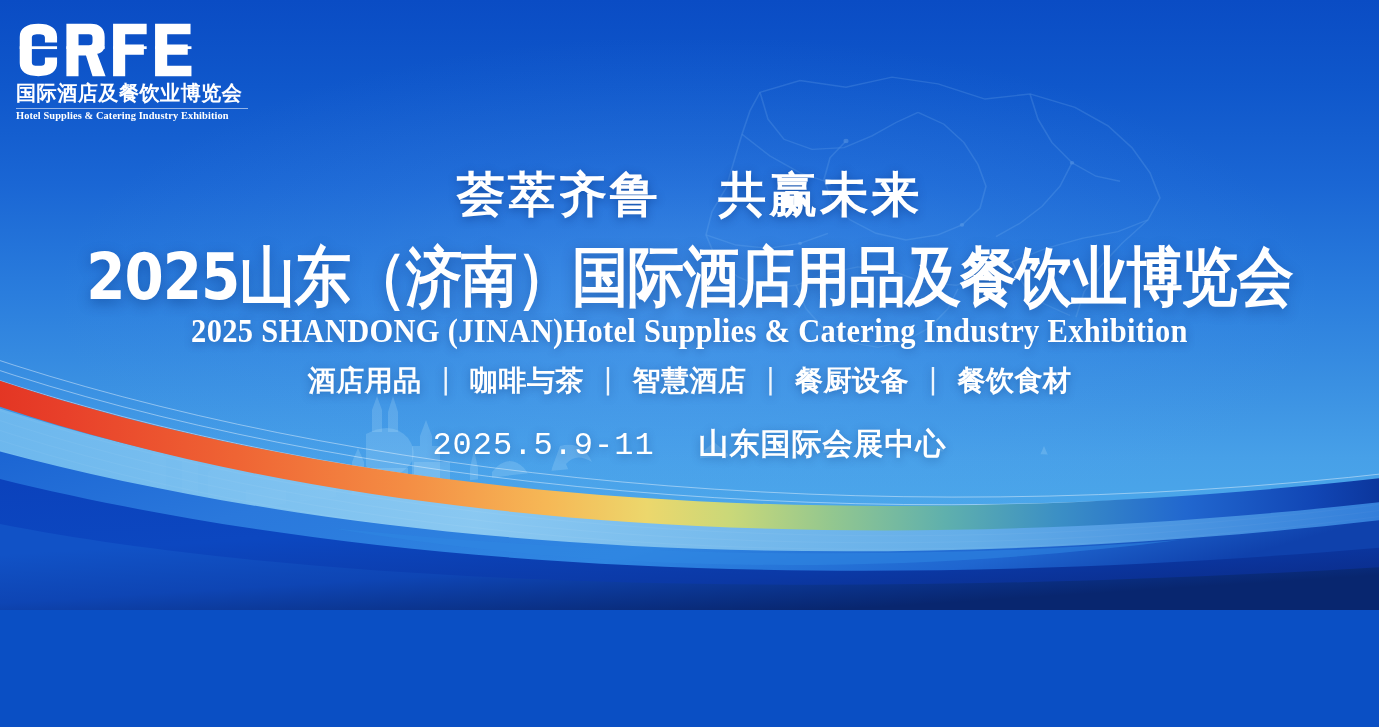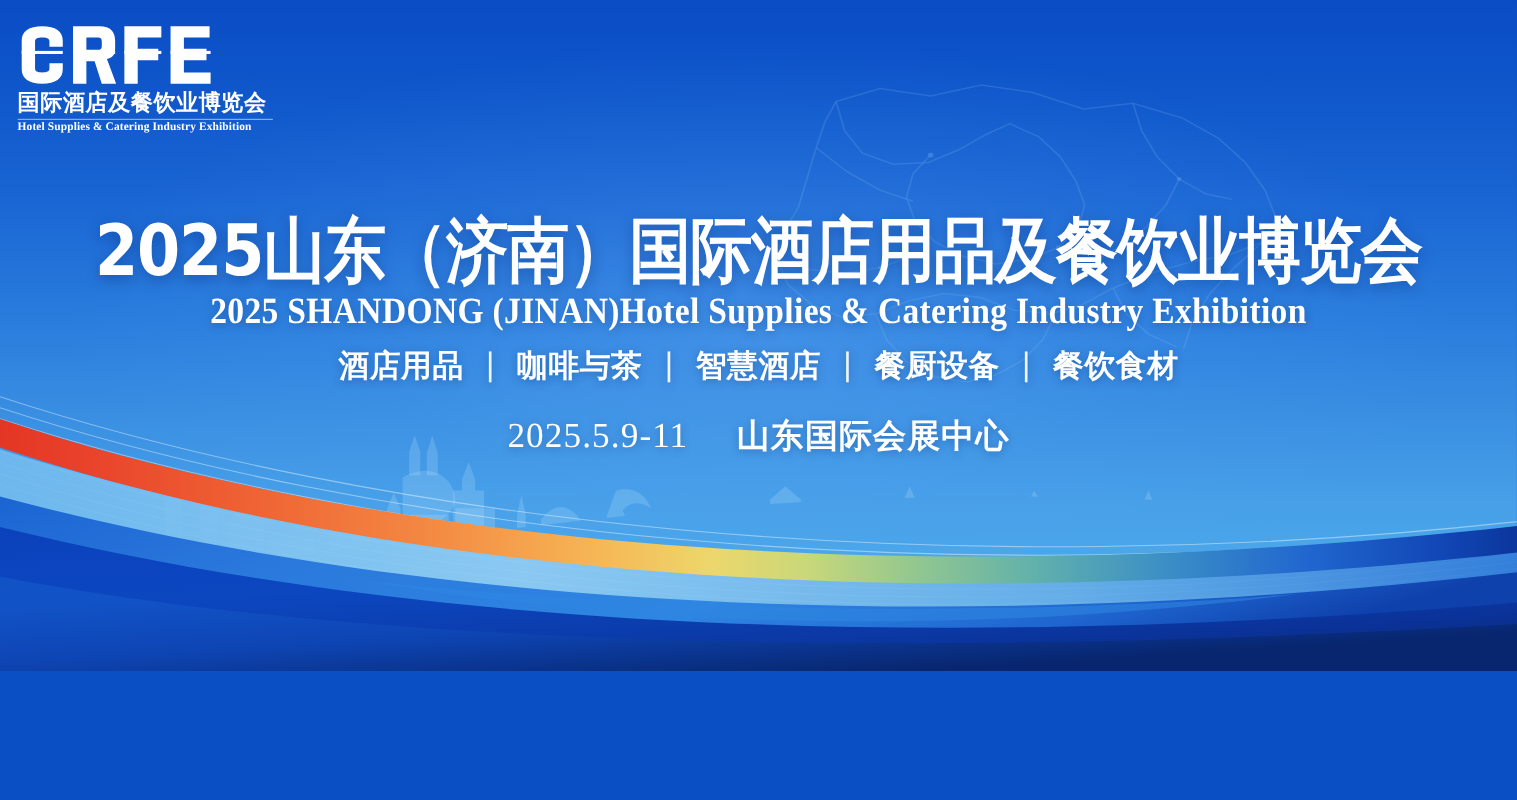--- a/index.html
+++ b/index.html
@@ -165,21 +165,21 @@
     margin-top: 32px;
     color: #ffffff;
     font-family: "Liberation Serif", "DejaVu Serif", serif;
     font-size: 32px;
     font-weight: 400;
     line-height: 1;
     letter-spacing: 1px;
     white-space: nowrap;
     text-shadow: 0 2px 8px rgba(0,40,110,.35);
   }
-  .venue .date { font-family: Liberation Serif, serif; }
+  .venue .date { font-family: Liberation Mono, monospace; }
   .venue .spacer { display:inline-block; width: 26px; }
   .venue .place {
     font-family: "DejaVu Sans", sans-serif;
     font-weight: 700;
     font-size: 30px;
     letter-spacing: 1px;
   }
 
   
   .art {
@@ -255,20 +255,25 @@
         </g>
       </svg>
     </span>
     <span class="logo-cn">国际酒店及餐饮业博览会</span>
     <span class="logo-rule"></span>
     <span class="logo-en">Hotel Supplies  &amp;  Catering Industry Exhibition</span>
   </div>
 
   <div class="center">
 
+    <div class="headline">
+      <span>荟萃齐鲁</span>
+      <span class="gap"></span>
+      <span>共赢未来</span>
+    </div>
 
     <div class="title-cn">2025山东（济南）国际酒店用品及餐饮业博览会</div>
 
     <div class="title-en">2025  SHANDONG  (JINAN)Hotel  Supplies  &amp;  Catering  Industry  Exhibition</div>
 
     <div class="cats">
       <span>酒店用品</span>
       <span class="sep">|</span>
       <span>咖啡与茶</span>
       <span class="sep">|</span>

